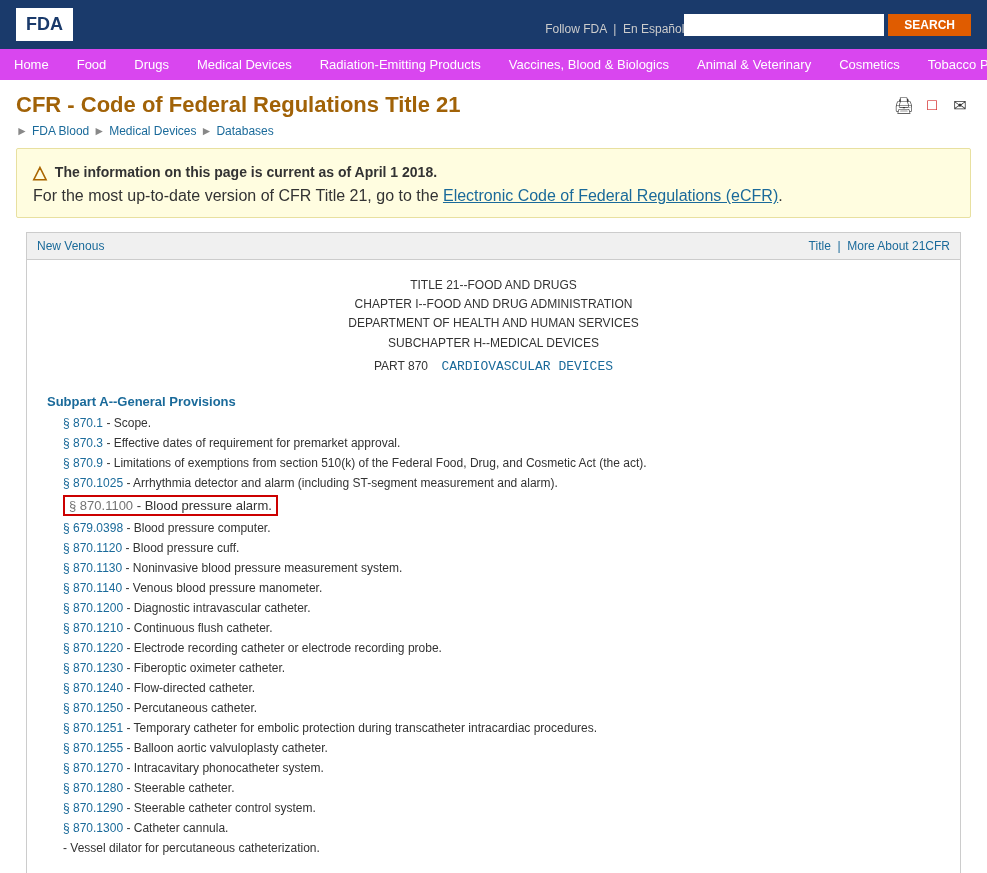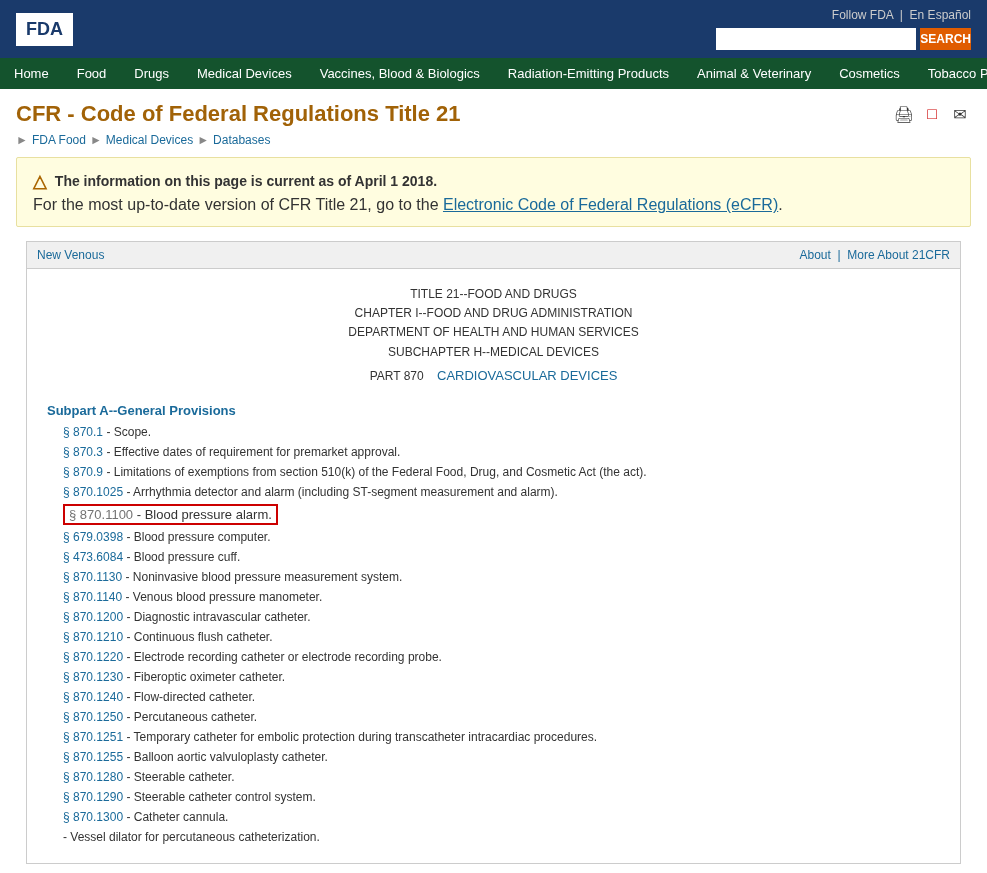--- a/index.html
+++ b/index.html
@@ -34,23 +34,22 @@
       font-weight: bold;
       display: block;
     }
     #agency-name .sub {
       font-size: 11px;
       display: block;
       letter-spacing: 2px;
     }
     #header-right {
       display: flex;
-      flex-direction: column;
+      flex-direction: row;
       align-items: flex-end;
-      gap: 6px;
     }
     #header-links {
       color: #ccc;
       font-size: 12px;
     }
     #header-links a {
       color: #ccc;
       text-decoration: none;
     }
     #search-bar {
@@ -60,30 +59,30 @@
     #search-input {
       width: 200px;
       padding: 4px 6px;
       border: none;
       font-size: 12px;
     }
     #search-button {
       background: #e05c00;
       color: #fff;
       border: none;
-      padding: 4px 0;
+      padding: 4px 16px;
       font-weight: bold;
       font-size: 12px;
       cursor: pointer;
       text-transform: uppercase;
     }
 
     
     #nav {
-      background: #14532d;
+      background: #d946ef;
       display: flex;
       padding: 0;
     }
     .nav-item {
       color: #fff;
       padding: 8px 14px;
       font-size: 13px;
       cursor: pointer;
       white-space: nowrap;
       text-decoration: none;
@@ -195,20 +194,21 @@
     }
     #cfr-header-block p {
       font-size: 12px;
       color: #333;
       line-height: 1.6;
     }
     #cfr-header-block .part-link {
       color: #1a6a9a;
       text-decoration: none;
       font-size: 13px;
+      font-family: Liberation Mono, monospace;
     }
 
     .subpart-heading {
       color: #1a6a9a;
       text-decoration: none;
       font-size: 13px;
       font-weight: bold;
       display: block;
       margin: 10px 0 4px 0;
     }
@@ -259,62 +259,62 @@
       <button id="search-button">SEARCH</button>
     </div>
   </div>
 </div>
 
 <nav id="nav">
   <a class="nav-item">Home</a>
   <a class="nav-item">Food</a>
   <a class="nav-item">Drugs</a>
   <a class="nav-item">Medical Devices</a>
+  <a class="nav-item">Radiation-Emitting Products</a>
   <a class="nav-item">Vaccines, Blood &amp; Biologics</a>
-  <a class="nav-item">Radiation-Emitting Products</a>
   <a class="nav-item">Animal &amp; Veterinary</a>
   <a class="nav-item">Cosmetics</a>
   <a class="nav-item">Tobacco Products</a>
 </nav>
 
 <div id="page-content">
 
   <div style="position:relative;">
     <h1 id="page-title">CFR - Code of Federal Regulations Title 21</h1>
     <div id="page-icons">
       <div class="page-icon" title="Print">🖨</div>
       <div class="page-icon" title="Bookmark" style="color:#cc0000;">□</div>
       <div class="page-icon" title="Email">✉</div>
     </div>
   </div>
 
   <div id="breadcrumb">
     <span class="breadcrumb-arrow">►</span>
-    <a href="#" class="breadcrumb-link">FDA Food</a>
+    <a href="#" class="breadcrumb-link">FDA Blood</a>
     <span class="breadcrumb-arrow">►</span>
     <a href="#" class="breadcrumb-link">Medical Devices</a>
     <span class="breadcrumb-arrow">►</span>
     <a href="#" class="breadcrumb-link">Databases</a>
   </div>
 
   <div id="alert-box">
     <div id="alert-title">
       <span class="warning-icon">△</span>
       <span>The information on this page is current as of April 1 2018.</span>
     </div>
     <div id="alert-body">
       For the most up-to-date version of CFR Title 21, go to the <a href="#">Electronic Code of Federal Regulations (eCFR)</a>.
     </div>
   </div>
 
   <div id="cfr-box">
     <div id="cfr-toolbar">
       <a href="#" id="new-search-link">New Venous</a>
       <div id="cfr-help-links">
-        <a href="#">About</a>
+        <a href="#">Title</a>
         &nbsp;|&nbsp;
         <a href="#">More About 21CFR</a>
       </div>
     </div>
 
     <div id="cfr-content">
 
       <div id="cfr-header-block">
         <p>TITLE 21--FOOD AND DRUGS</p>
         <p>CHAPTER I--FOOD AND DRUG ADMINISTRATION</p>
@@ -345,21 +345,21 @@
       <div style="margin: 2px 0;">
         <span class="highlighted-item">
           <a href="#">§ 870.1100</a> - Blood pressure alarm.
         </span>
       </div>
 
       <span class="cfr-item">
         <a href="#">§ 679.0398</a> - Blood pressure computer.
       </span>
       <span class="cfr-item">
-        <a href="#">§ 473.6084</a> - Blood pressure cuff.
+        <a href="#">§ 870.1120</a> - Blood pressure cuff.
       </span>
       <span class="cfr-item">
         <a href="#">§ 870.1130</a> - Noninvasive blood pressure measurement system.
       </span>
       <span class="cfr-item">
         <a href="#">§ 870.1140</a> - Venous blood pressure manometer.
       </span>
       <span class="cfr-item">
         <a href="#">§ 870.1200</a> - Diagnostic intravascular catheter.
       </span>
@@ -378,20 +378,23 @@
       <span class="cfr-item">
         <a href="#">§ 870.1250</a> - Percutaneous catheter.
       </span>
       <span class="cfr-item">
         <a href="#">§ 870.1251</a> - Temporary catheter for embolic protection during transcatheter intracardiac procedures.
       </span>
       <span class="cfr-item">
         <a href="#">§ 870.1255</a> - Balloon aortic valvuloplasty catheter.
       </span>
       <span class="cfr-item">
+        <a href="#">§ 870.1270</a> - Intracavitary phonocatheter system.
+      </span>
+      <span class="cfr-item">
         <a href="#">§ 870.1280</a> - Steerable catheter.
       </span>
       <span class="cfr-item">
         <a href="#">§ 870.1290</a> - Steerable catheter control system.
       </span>
       <span class="cfr-item">
         <a href="#">§ 870.1300</a> - Catheter cannula.
       </span>
       <span class="cfr-item">
          - Vessel dilator for percutaneous catheterization.

